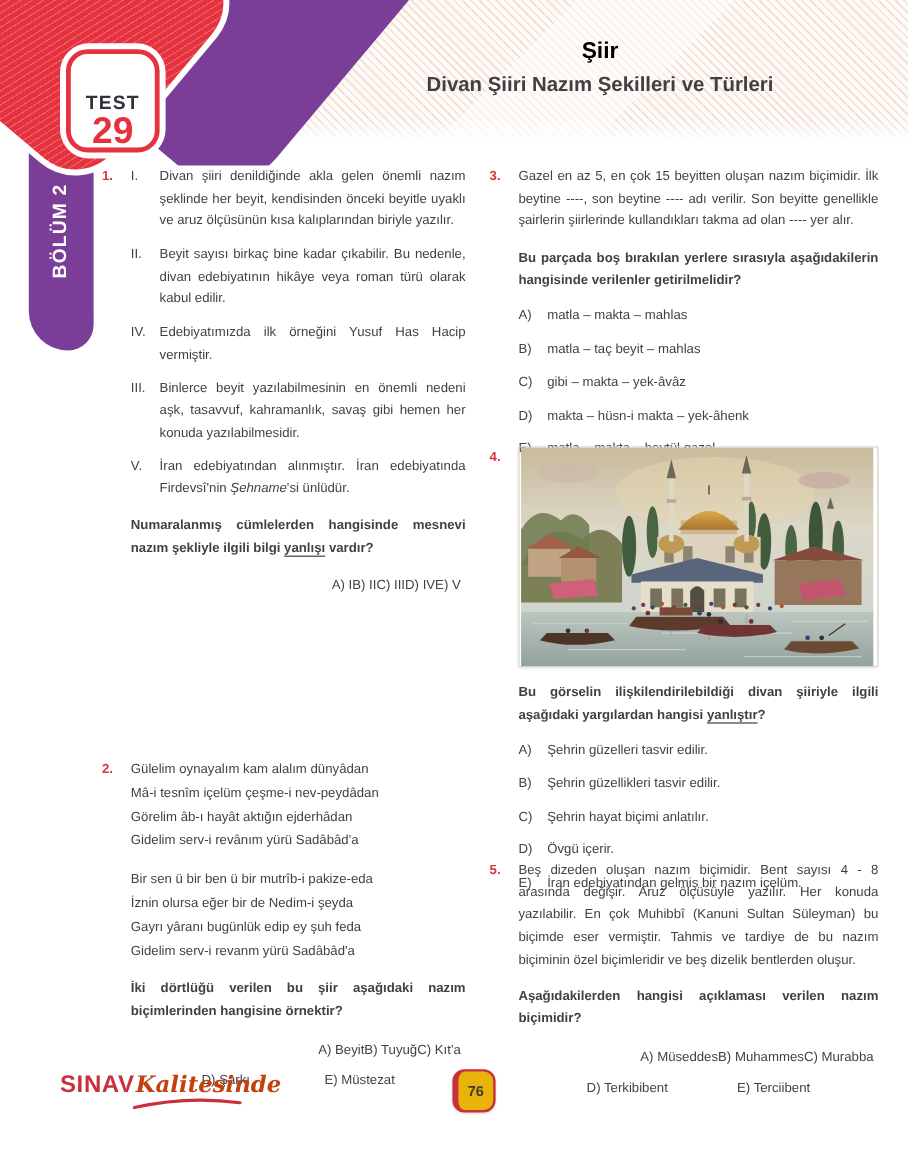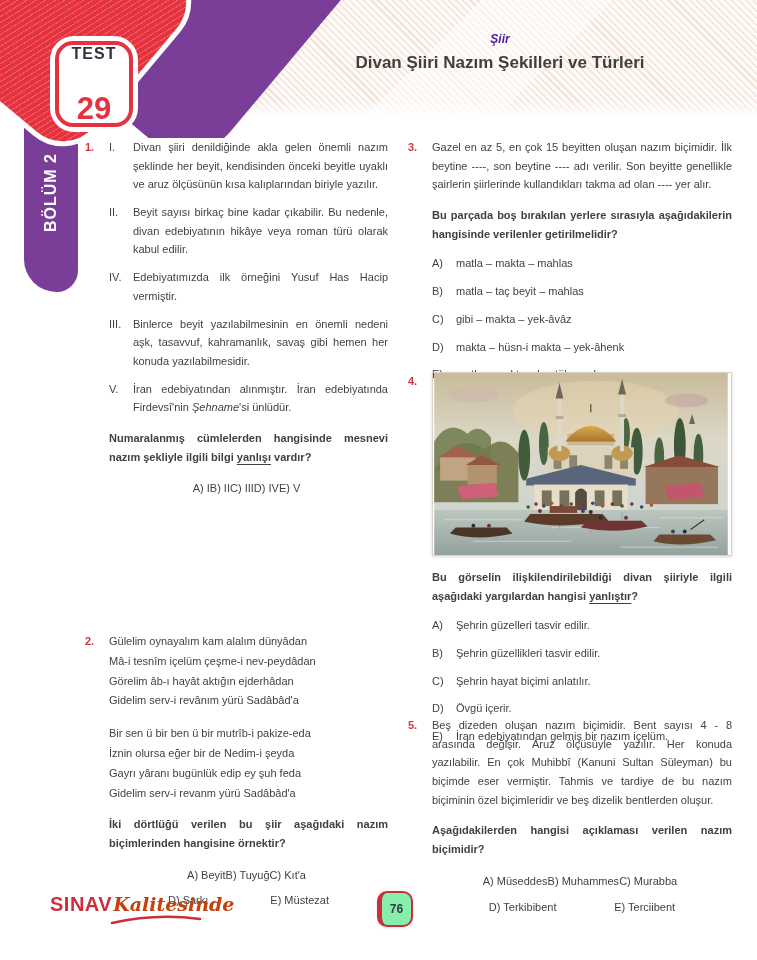--- a/index.html
+++ b/index.html
@@ -17,58 +17,58 @@
   .red-rot{position:absolute;left:-55px;top:-100px;width:210px;height:210px;background:#e5323e;
         background-image:repeating-linear-gradient(18deg, rgba(255,255,255,.22) 0 1px, rgba(255,255,255,0) 1px 5px);
         transform:rotate(-50deg);border-radius:46px;border:5px solid #ffffff;}
   .purple-tab{position:absolute;left:24px;top:92px;width:54px;height:200px;background:#7b3e98;
         border-radius:0 0 26px 40px;display:flex;align-items:center;justify-content:center;}
   .purple-tab span{writing-mode:vertical-rl;transform:rotate(180deg);color:#fff;font-weight:bold;
         font-size:16px;letter-spacing:1px;}
   .test-badge{position:absolute;left:50px;top:36px;width:88px;height:96px;background:#fff;border-radius:24px;
         padding:5px;box-sizing:border-box;}
   .test-badge .inner{width:100%;height:100%;border:4px solid #e5323e;border-radius:18px;background:#fff;
-        display:flex;flex-direction:column;align-items:center;justify-content:space-between;box-sizing:border-box;}
+        display:flex;flex-direction:column;align-items:center;justify-content:flex-end;box-sizing:border-box;}
   .test-badge .t{font-weight:bold;font-size:16px;color:#32323e;letter-spacing:1px;}
   .test-badge .n{font-weight:bold;font-size:31px;line-height:.95;color:#e5323e;margin-top:-2px;}
   .titles{position:absolute;left:260px;top:32px;width:480px;text-align:center;}
-  .titles .subject{color:#4c1d95;font-weight:bold;font-size:12px;font-style:italic;}
+  .titles .subject{color:#000000;font-weight:bold;font-size:19px;}
   .titles .title{color:#404040;font-weight:bold;font-size:17px;margin-top:7px;}
   
   .q{position:absolute;font-size:11px;line-height:1.7;}
   .q1{left:85px;top:138px;width:303px;}
   .q2{left:85px;top:632px;width:303px;}
   .q3{left:408px;top:138px;width:324px;}
   .q4{left:408px;top:372px;width:324px;}
   .q5{left:408px;top:716px;width:324px;}
   .qrow{display:flex;}
   .qnum{color:#d6353f;font-weight:bold;width:24px;flex:0 0 24px;}
   .qbody{flex:1;min-width:0;}
   .item{display:flex;margin-bottom:9px;}
   .item .rlab{width:24px;flex:0 0 24px;}
   .item .itext{flex:1;text-align:justify;}
   .ptext{text-align:justify;}
   .stem{font-weight:bold;margin-top:12px;text-align:justify;}
   .u{text-decoration:underline;text-underline-offset:3px;}
   .it{font-style:italic;}
-  .opt-spread{display:flex;justify-content:center;margin-top:13px;padding-right:4px;}
+  .opt-spread{display:flex;justify-content:flex-end;margin-top:13px;padding-right:4px;}
   .opt-row2{display:flex;justify-content:space-around;margin-top:7px;padding:0 28px;}
   .opt-list{margin-top:11px;}
   .opt-line{display:flex;margin-bottom:9px;}
   .opt-line .olet{width:24px;flex:0 0 24px;}
   .poem-line{white-space:nowrap;line-height:1.8;}
   .stanza-gap{height:13px;}
   .pic-frame{border:1px solid #d8d2c8;box-shadow:0 1px 3px rgba(0,0,0,.15);line-height:0;}
   
   .brand{position:absolute;left:50px;top:893px;display:flex;align-items:baseline;}
   .brand .b1{color:#c9303c;font-weight:bold;font-size:20px;letter-spacing:.5px;}
   .brand .b2{color:#c2410c;font-family:"DejaVu Serif","Liberation Serif",serif;font-style:italic;
              font-weight:bold;font-size:19px;margin-left:1px;position:relative;}
   .swoosh{position:absolute;left:110px;top:915px;}
-  .page-badge{position:absolute;left:377px;top:891px;width:36px;height:36px;background:#86efac;
+  .page-badge{position:absolute;left:377px;top:891px;width:36px;height:36px;background:#eab308;
         border:2px solid #c9303c;border-left-width:5px;border-radius:10px;box-sizing:border-box;
         display:flex;align-items:center;justify-content:center;font-weight:bold;font-size:12px;color:#39393f;
         box-shadow:0 1px 2px rgba(0,0,0,.12);}
 </style>
 </head>
 <body>
 
 <div class="page">
 
   <div class="band"></div>

